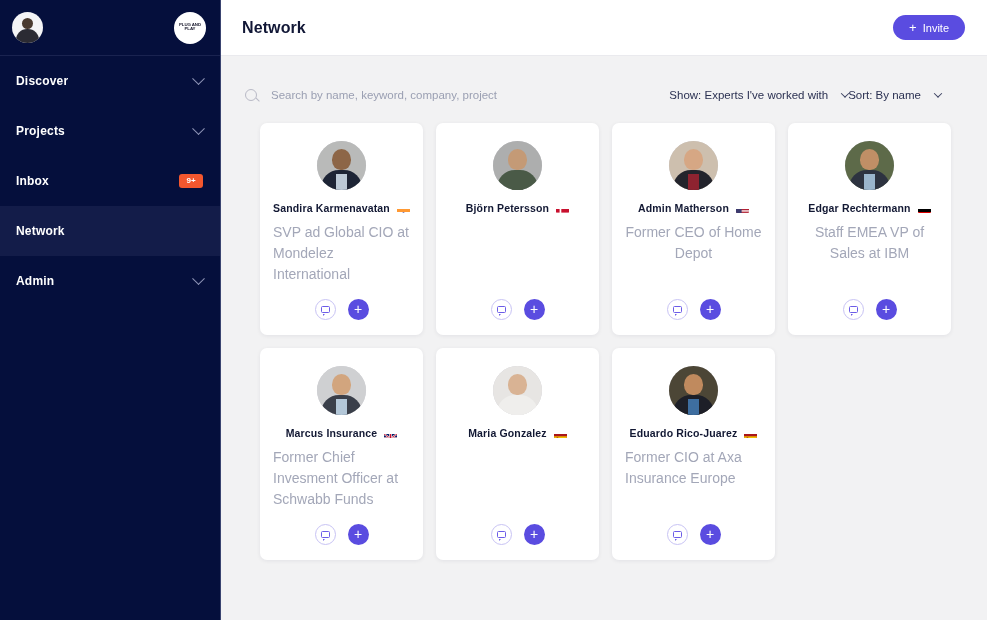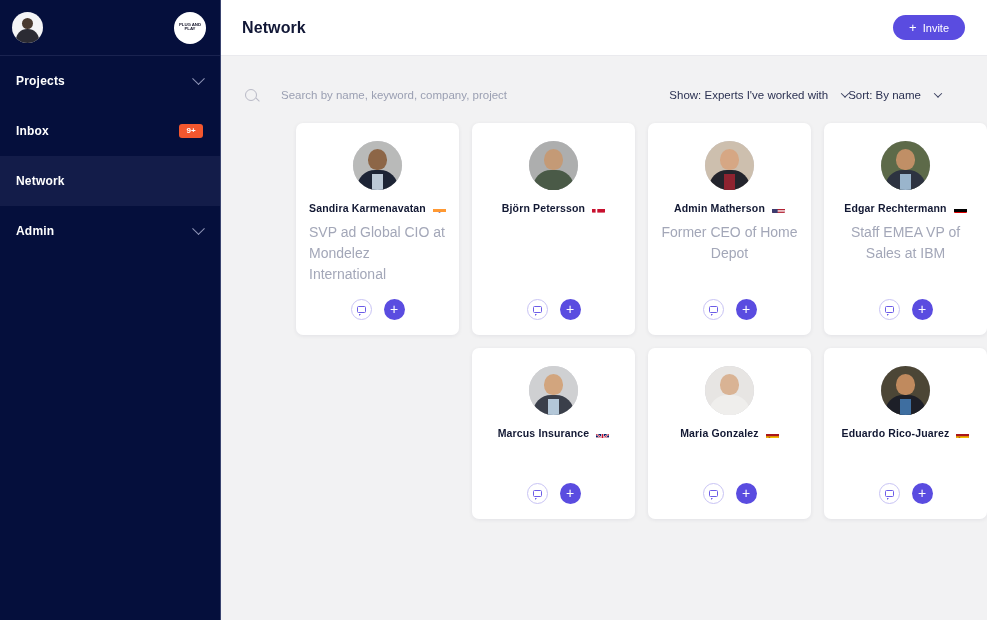--- a/index.html
+++ b/index.html
@@ -171,21 +171,21 @@
     display: flex;
     align-items: center;
     padding: 0 46px 0 24px;
     background: #f2f2f3;
     margin-top: 16px;
   }
 
   .searchwrap {
     display: flex;
     align-items: center;
-    gap: 24px;
+    gap: 14px;
     flex: 1;
   }
   .search-icon {
     width: 12px; height: 12px;
     border: 1.4px solid #b9bac6;
     border-radius: 50%;
     position: relative;
     flex: 0 0 12px;
   }
   .search-icon::after {
@@ -226,21 +226,20 @@
 
   
   .grid {
     display: flex;
     flex-wrap: wrap;
     gap: 13px;
     padding: 5px 0 0 39px;
     align-content: flex-start;
     overflow: hidden;
     flex: 1;
-    justify-content: flex-end;
   }
 
   .card {
     width: 163px;
     background: #ffffff;
     border-radius: 7px;
     box-shadow: 0 1px 4px rgba(20,20,50,0.07);
     padding: 18px 11px 15px;
     display: flex;
     flex-direction: column;
@@ -366,20 +365,24 @@
     <div class="sidebar-top">
       <div class="avatar">
         <div class="head"></div>
         <div class="body"></div>
       </div>
       <div class="brand-logo">
         <span>PLUG AND PLAY</span>
       </div>
     </div>
     <nav class="nav" id="nav">
+        <div class="nav-item">
+          <span>Discover</span>
+          <span class="chev"></span>
+        </div>
         <div class="nav-item">
           <span>Projects</span>
           <span class="chev"></span>
         </div>
         <div class="nav-item">
           <span>Inbox</span>
           <span class="badge">9+</span>
         </div>
         <div class="nav-item active">
           <span>Network</span>
@@ -530,20 +533,21 @@
           <div class="name-row">
             <div class="name">Marcus Insurance</div>
             <span class="flag"><svg width="13" height="9" viewBox="0 0 13 9" xmlns="http://www.w3.org/2000/svg">
                 <rect width="13" height="9" fill="#012169"></rect>
                 <path d="M0,0 L13,9 M13,0 L0,9" stroke="#fff" stroke-width="1.8"></path>
                 <path d="M0,0 L13,9 M13,0 L0,9" stroke="#C8102E" stroke-width="0.9"></path>
                 <path d="M6.5,0 V9 M0,4.5 H13" stroke="#fff" stroke-width="2.6"></path>
                 <path d="M6.5,0 V9 M0,4.5 H13" stroke="#C8102E" stroke-width="1.4"></path>
               </svg></span>
           </div>
+          <div class="role">Former Chief Invesment Officer at Schwabb Funds</div>
           <div class="actions">
             <div class="btn-chat">
               <span class="bubble"></span>
             </div>
             <div class="btn-add">
               <span>+</span>
             </div>
           </div>
         </div>
         <div class="card">
@@ -578,20 +582,21 @@
             <div class="pHead" style="background:#c08a5e"></div>
           </div>
           <div class="name-row">
             <div class="name">Eduardo Rico-Juarez</div>
             <span class="flag"><svg width="13" height="9" viewBox="0 0 13 9" xmlns="http://www.w3.org/2000/svg">
                 <rect width="13" height="9" fill="#AA151B"></rect>
                 <rect y="2.3" width="13" height="4.4" fill="#F1BF00"></rect>
                 <rect x="2.6" y="3.4" width="1.6" height="2.2" fill="#AA151B"></rect>
               </svg></span>
           </div>
+          <div class="role">Former CIO at Axa Insurance Europe</div>
           <div class="actions">
             <div class="btn-chat">
               <span class="bubble"></span>
             </div>
             <div class="btn-add">
               <span>+</span>
             </div>
           </div>
         </div>
       </div>

